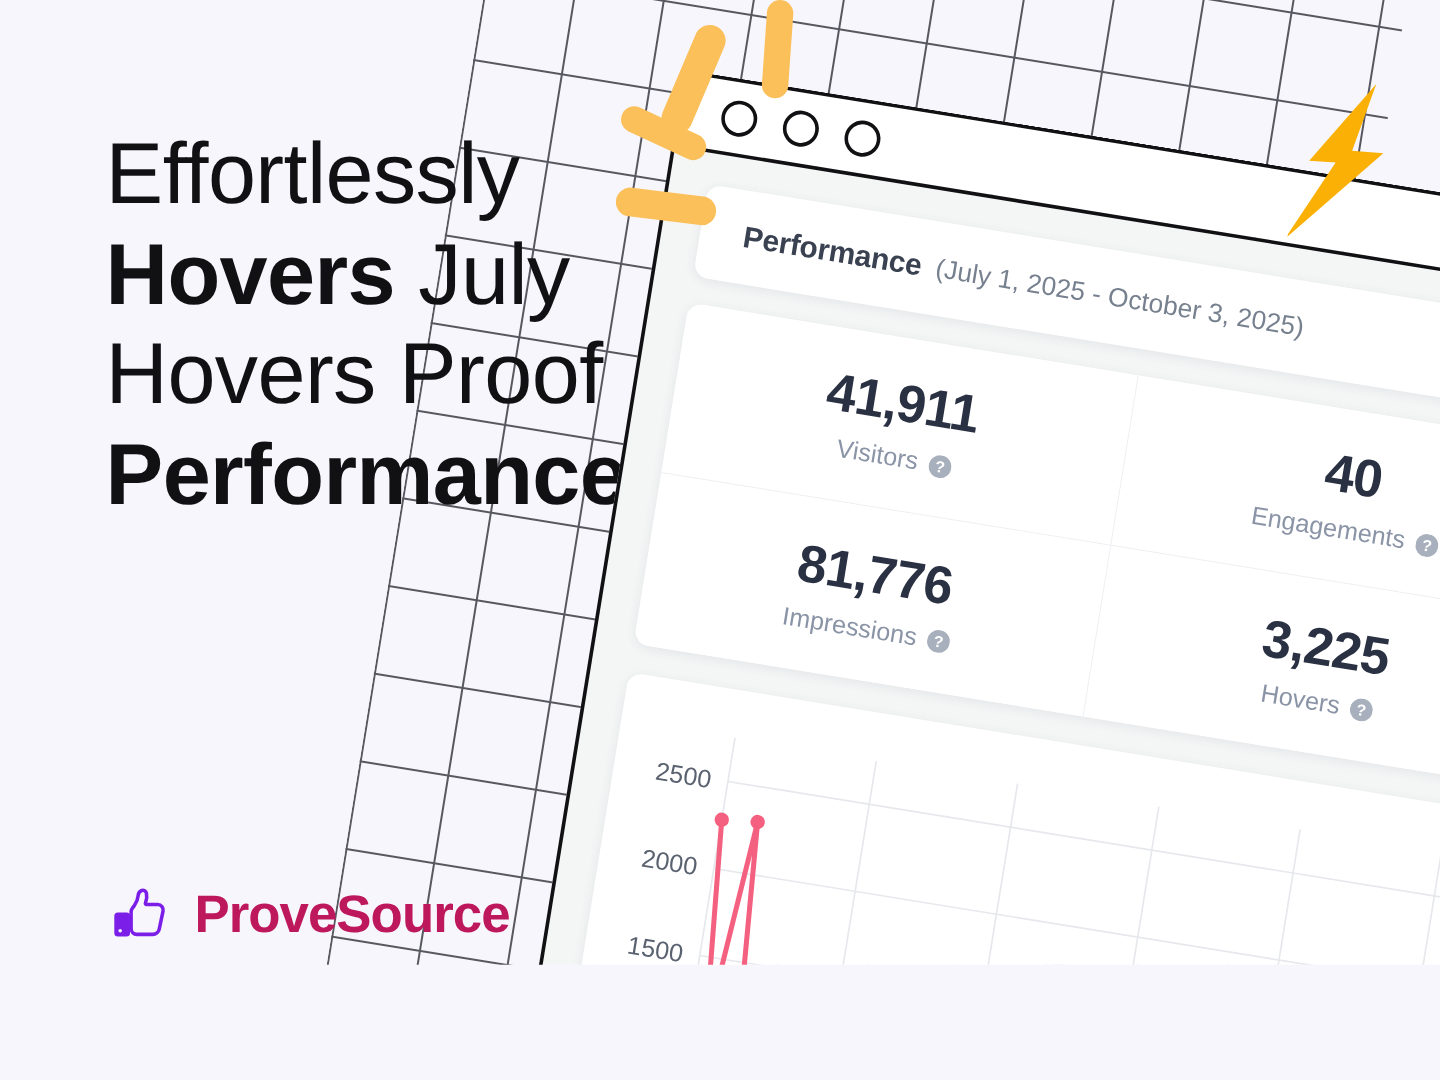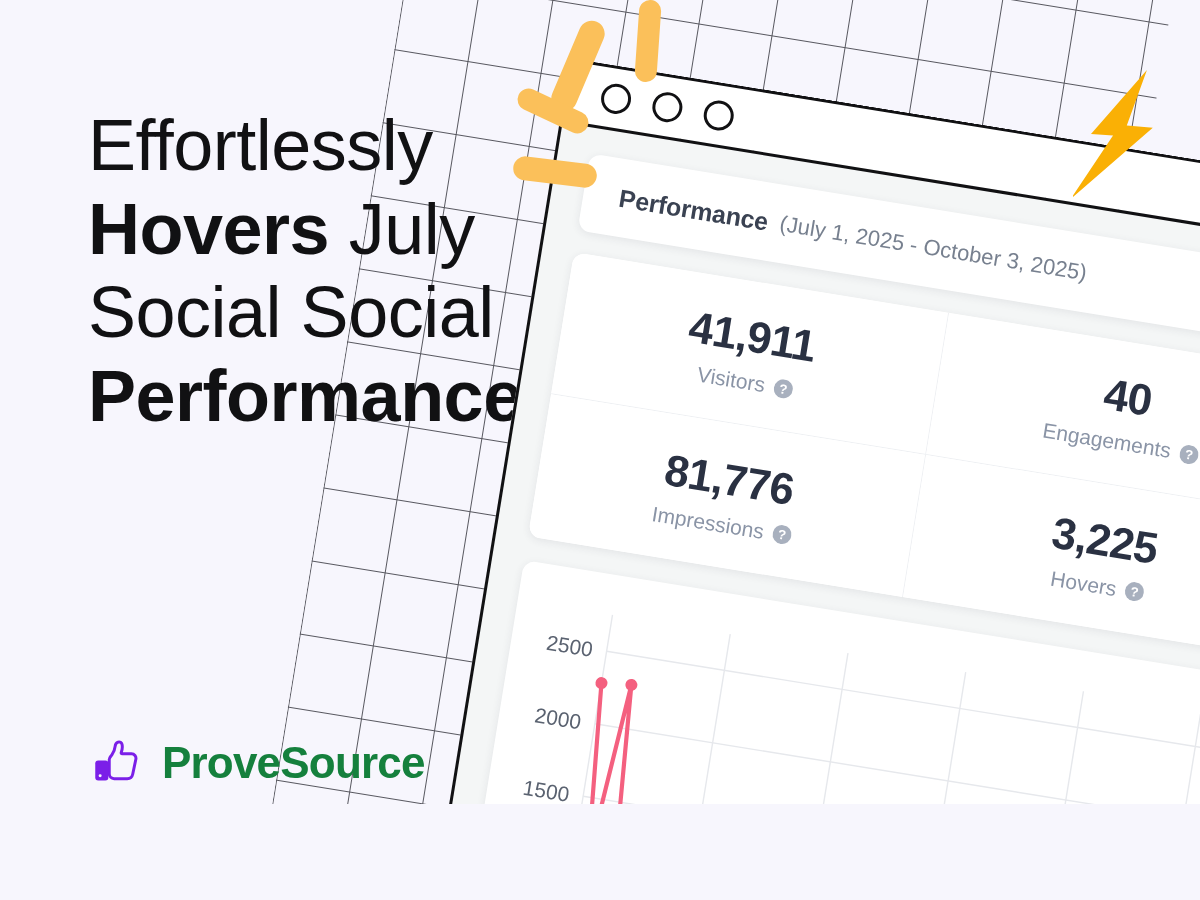--- a/index.html
+++ b/index.html
@@ -16,21 +16,21 @@
     position:absolute; left:88px; top:104px; width:470px;
     font-size:72px; line-height:1.16; color:#111113;
     letter-spacing:-0.5px; font-weight:300;
   }
   #headline .ln { display:block; white-space:nowrap; }
   #headline .bold { font-weight:700; }
 
   
   #logo { position:absolute; left:90px; top:735px; display:flex; align-items:center; gap:16px; }
   #logo .mark { width:56px; height:56px; flex:0 0 auto; }
-  #logo .wordmark { font-size:44px; font-weight:700; color:#15803d; letter-spacing:-0.8px; }
+  #logo .wordmark { font-size:44px; font-weight:700; color:#be185d; letter-spacing:-0.8px; }
 
   
   #grid-backdrop {
     position:absolute; left:430px; top:-170px; width:760px; height:1260px;
     transform:rotate(9.2deg); transform-origin:top left;
     background-image:
       linear-gradient(to right, #4a4a52 1.4px, transparent 1.4px),
       linear-gradient(to bottom, #4a4a52 1.4px, transparent 1.4px);
     background-size:74px 74px;
     opacity:.92;
@@ -100,21 +100,21 @@
 </head>
 <body>
 
 <div id="stage">
 
   <div id="grid-backdrop"></div>
 
   <h1 id="headline">
     <span class="ln">Effortlessly</span>
     <span class="ln"><span class="bold">Hovers</span><span> July</span></span>
-    <span class="ln">Social Social</span>
+    <span class="ln">Hovers Proof</span>
     <span class="ln bold">Performance</span>
   </h1>
 
   <div id="logo">
     <svg class="mark" viewBox="0 0 64 64">
       <path d="M22 28c0-2 1.5-3.3 3-5.4 2.1-2.9 3.4-6 3.7-9.6.2-2.3 1.4-4.2 3.4-4.9 2-.7 4 .5 4.5 2.6.7 3 .3 6-.9 9.2-.3.8.2 1.6 1.1 1.6h10.6c3.3 0 5.7 3 5 6.2l-3.6 17.2c-.6 2.9-3.2 5-6.2 5H27.5c-3 0-5.5-2.4-5.5-5.5V28z" fill="none" stroke="#7B1FE8" stroke-width="3.4" stroke-linejoin="round"></path>
       <rect x="6" y="29" width="15" height="23" rx="3.4" fill="#7B1FE8"></rect>
       <circle cx="11.6" cy="46.5" r="1.7" fill="#F7F6FD"></circle>
     </svg>
     <span class="wordmark">ProveSource</span>

